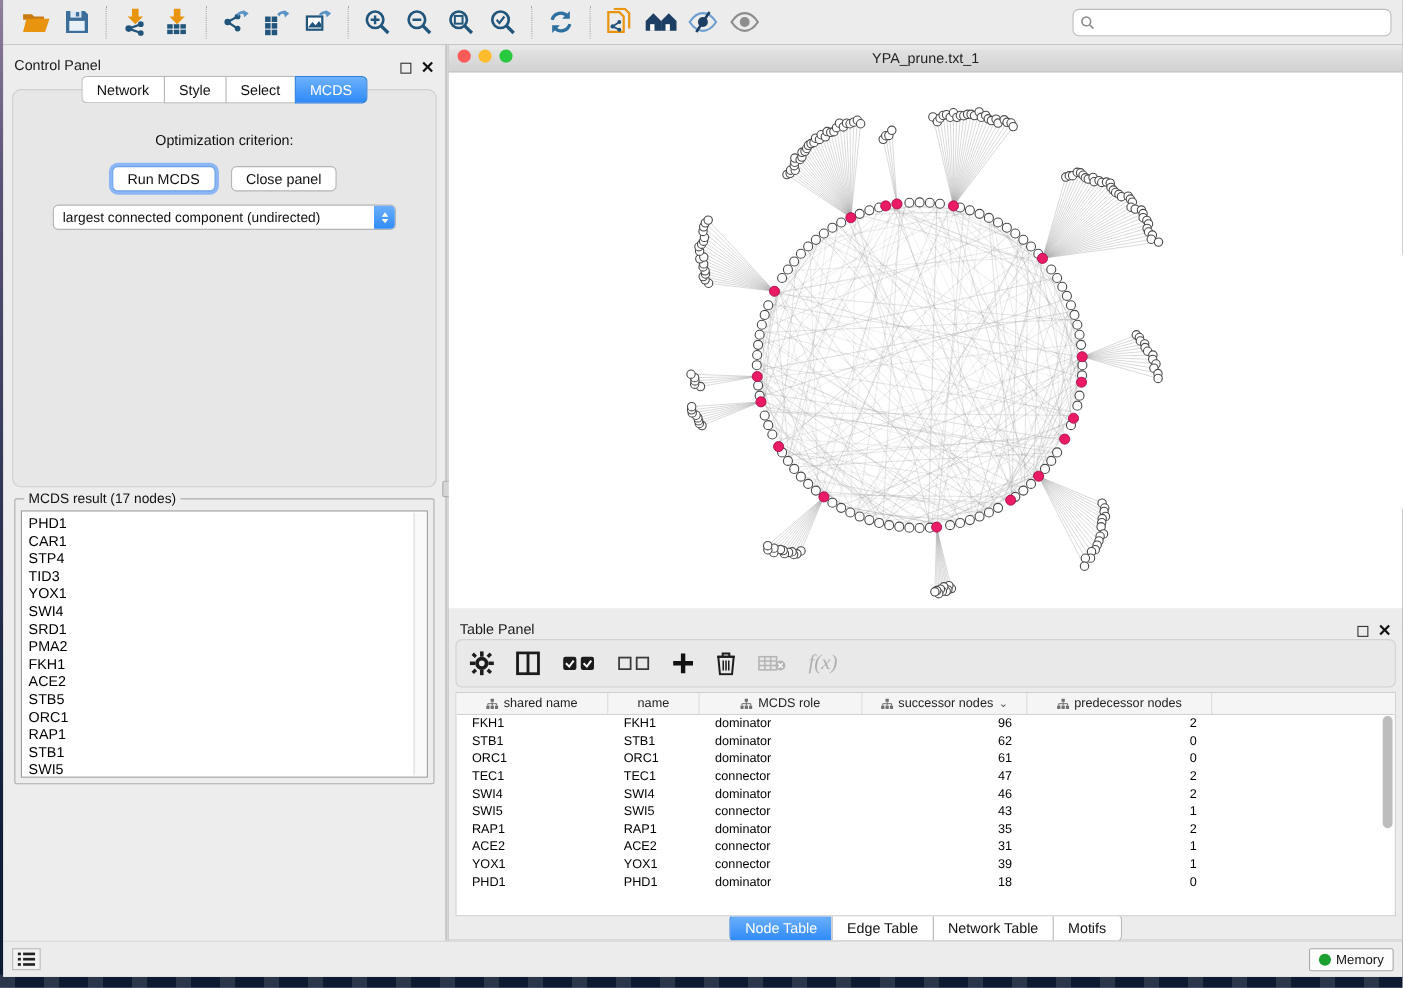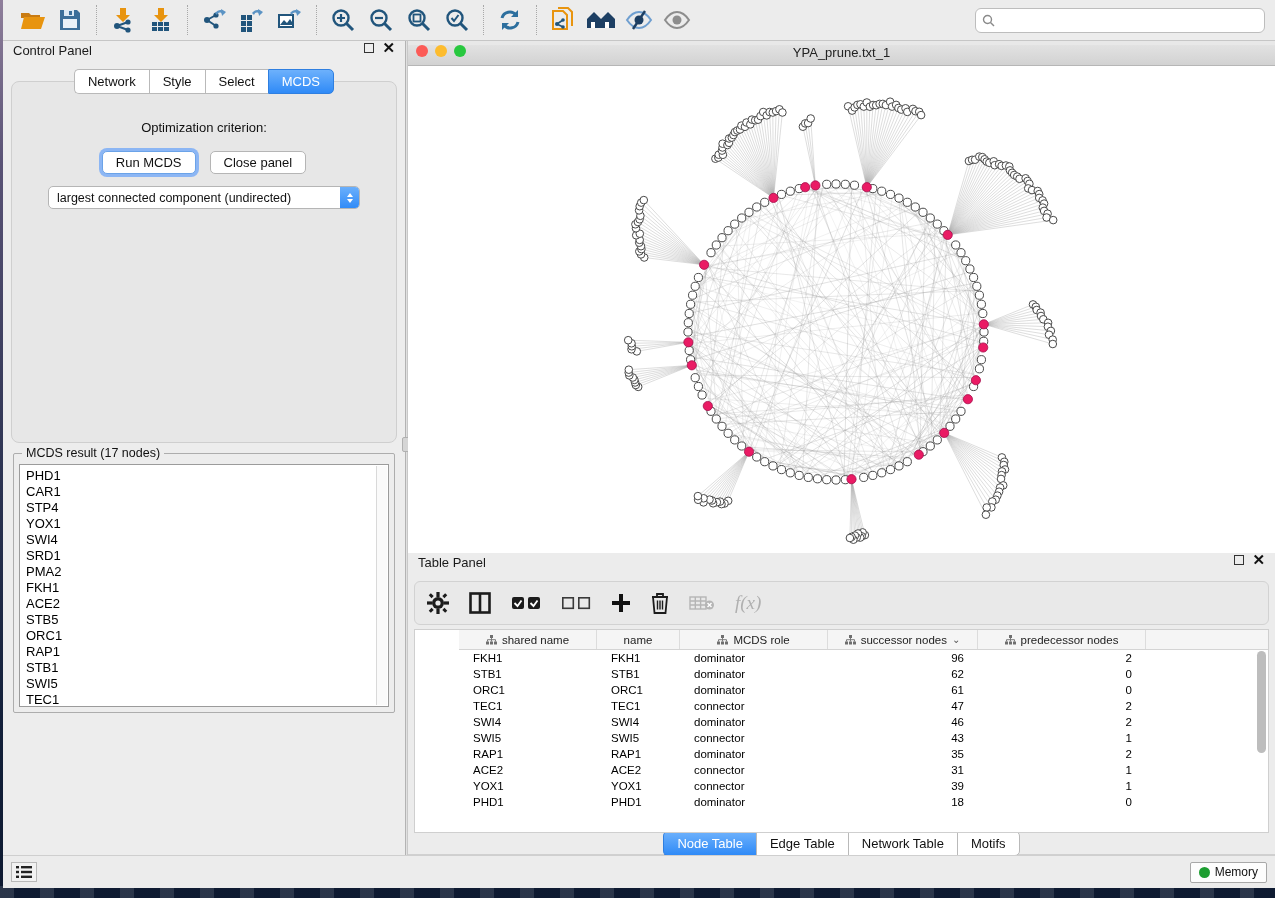--- a/index.html
+++ b/index.html
@@ -22,21 +22,21 @@
   .tb-sep { width:1px; height:30px; margin:0 7px; border-left:1px dotted #a8a8a8; }
   #search-wrap { margin-left:auto; }
   #search-box { width:290px; height:25px; background:#fff; border:1px solid #bdbdbd; border-radius:6px; display:flex; align-items:center; padding:0 6px; }
   #search-box input { border:none; outline:none; flex:1; font-size:12px; font-family:"Liberation Sans",sans-serif; background:transparent; }
 
   
   #main { flex:1 1 auto; display:flex; min-height:0; }
 
   
   #control-panel { width:402px; flex:0 0 402px; background:#ededed; display:flex; flex-direction:column; position:relative; }
-  .panel-head { height:26px; display:flex; align-items:flex-start; padding:2px 10px 0 10px; font-size:13px; color:#1a1a1a; }
+  .panel-head { height:26px; display:flex; align-items:flex-end; padding:2px 10px 0 10px; font-size:13px; color:#1a1a1a; }
   .panel-head .win-btns { margin-left:auto; display:flex; align-items:center; gap:8px; }
   .float-btn { width:10px; height:10px; border:1.5px solid #333; background:transparent; display:inline-block; }
   .close-btn { font-size:15px; font-weight:700; color:#111; line-height:10px; }
 
   .tabs-row { display:flex; justify-content:center; margin-top:2px; position:relative; z-index:2; }
   .seg-tab { font-size:13px; padding:4px 13px; background:#fff; border:1px solid #b9b9b9; border-right:none; color:#111; }
   .seg-tab:first-child { border-radius:5px 0 0 5px; }
   .seg-tab:last-child { border-radius:0 5px 5px 0; border-right:1px solid #b9b9b9; }
   .seg-tab.active { background:linear-gradient(180deg,#6db1fc,#2f8af7); color:#fff; border-color:#2f7fe0; }
 
@@ -67,21 +67,21 @@
   .tl { width:12px; height:12px; border-radius:50%; margin-right:7px; }
   #net-title { position:absolute; left:0; right:0; text-align:center; font-size:13px; color:#222; }
   #net-canvas { flex:1 1 auto; background:#fff; position:relative; overflow:hidden; }
 
   
   #table-panel { flex:0 0 302px; background:#ececec; display:flex; flex-direction:column; }
   #tp-toolbar { margin:2px 6px 0 6px; height:44px; background:#e9e9e9; border:1px solid #d2d2d2; border-radius:6px; display:flex; align-items:center; padding:0 12px; gap:20px; }
   .tp-icon { display:flex; align-items:center; justify-content:flex-start; }
   .fx { font-family:"Liberation Serif", serif; font-style:italic; font-size:19px; color:#b0b0b0; }
 
-  #node-table { margin:4px 6px 0 6px; flex:1 1 auto; background:#fff; border:1px solid #cfcfcf; position:relative; overflow:hidden;padding-left:44px; }
+  #node-table { margin:4px 6px 0 6px; flex:1 1 auto; background:#fff; border:1px solid #cfcfcf; position:relative; overflow:hidden; }
   #nt-header { display:flex; height:20px; background:#f5f5f5; border-bottom:1px solid #d4d4d4; font-size:11.5px; color:#222; }
   .nt-hcell { display:flex; align-items:center; justify-content:center; gap:5px; border-right:1px solid #dcdcdc; overflow:hidden; white-space:nowrap; }
   .nt-rows { font-size:11.5px; color:#000; }
   .nt-row { display:flex; height:16px; align-items:center; }
   .nt-cell { overflow:hidden; white-space:nowrap; padding:0 4px; }
   .num { text-align:right; padding-right:14px; }
   .name-cell { padding-left:14px; }
   #nt-vscroll { position:absolute; top:21px; right:2px; width:9px; height:102px; background:#bdbdbd; border-radius:5px; }
   .chev { font-size:10px; color:#555; }
 
@@ -279,20 +279,21 @@
               <span class="tri-down"></span>
             </span>
         </div>
       </div>
       <div id="mcds-group">
         <span id="mcds-group-title">MCDS result (17 nodes)</span>
         <div id="mcds-list">
           <div>PHD1</div>
             <div>CAR1</div>
             <div>STP4</div>
+            <div>TID3</div>
             <div>YOX1</div>
             <div>SWI4</div>
             <div>SRD1</div>
             <div>PMA2</div>
             <div>FKH1</div>
             <div>ACE2</div>
             <div>STB5</div>
             <div>ORC1</div>
             <div>RAP1</div>
             <div>STB1</div>

